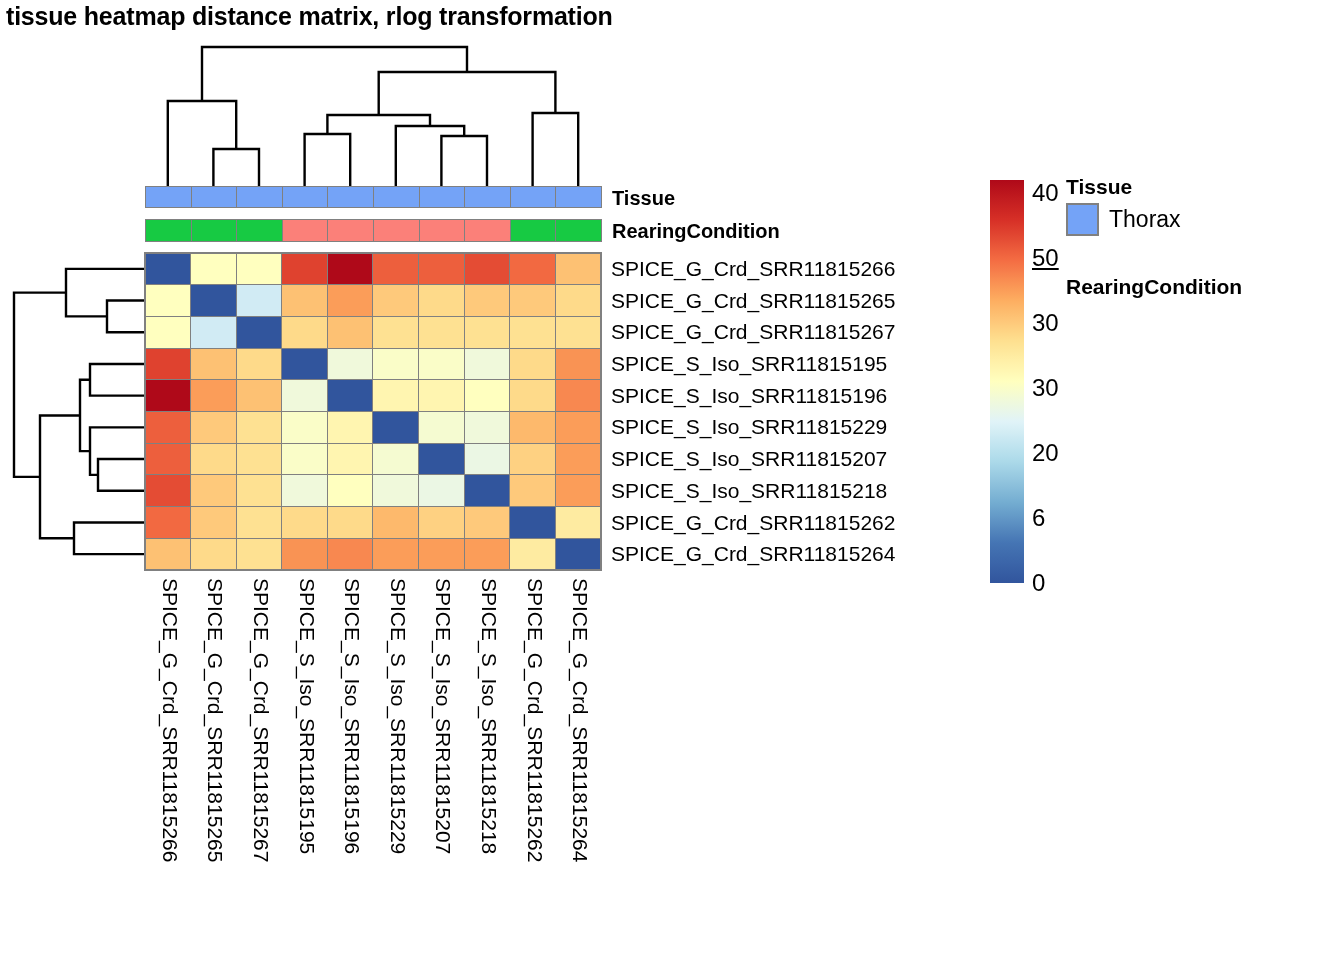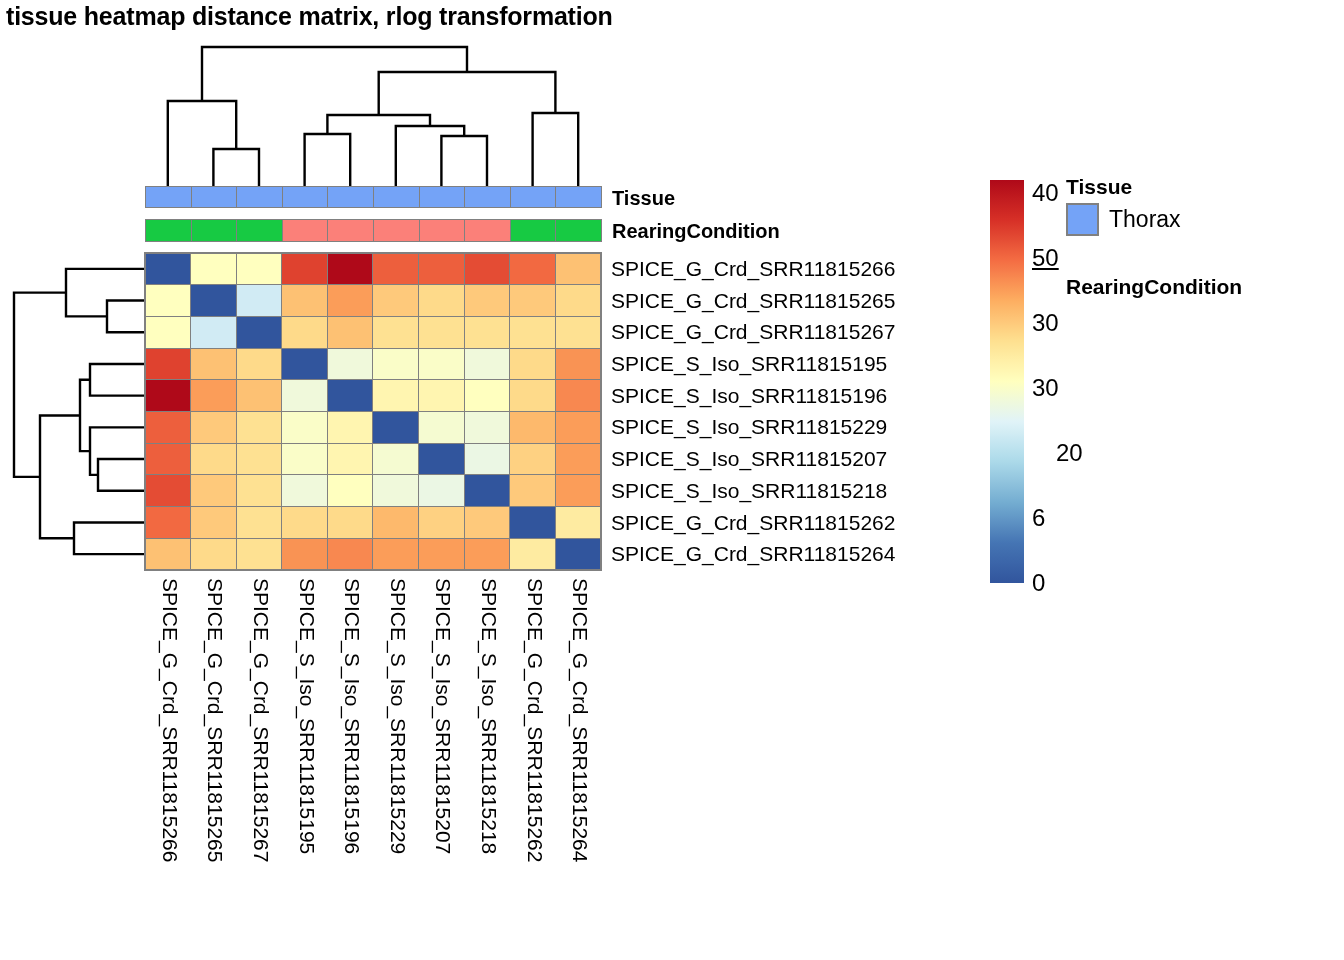--- a/index.html
+++ b/index.html
@@ -323,21 +323,21 @@
         <div class="col-label">SPICE_G_Crd_SRR11815264</div>
       </div>
     </div>
 
   <div id="colorbar-wrap" style="left:990px;top:180px;">
     <div id="colorbar" style="background: linear-gradient(rgb(175, 9, 25) 0%, rgb(185, 19, 28) 2.5%, rgb(195, 29, 32) 5%, rgb(205, 38, 35) 7.5%, rgb(215, 48, 39) 10%, rgb(222, 63, 46) 12.5%, rgb(229, 78, 53) 15%, rgb(237, 94, 60) 17.5%, rgb(244, 109, 67) 20%, rgb(246, 125, 75) 22.5%, rgb(249, 142, 82) 25%, rgb(251, 158, 89) 27.5%, rgb(253, 174, 97) 30%, rgb(253, 187, 109) 32.5%, rgb(254, 199, 121) 35%, rgb(254, 212, 132) 37.5%, rgb(254, 224, 144) 40%, rgb(254, 232, 156) 42.5%, rgb(255, 240, 168) 45%, rgb(255, 247, 179) 47.5%, rgb(255, 255, 191) 50%, rgb(247, 252, 205) 52.5%, rgb(239, 249, 220) 55%, rgb(232, 246, 234) 57.5%, rgb(224, 243, 248) 60%, rgb(211, 237, 244) 62.5%, rgb(197, 230, 241) 65%, rgb(184, 224, 237) 67.5%, rgb(171, 217, 233) 70%, rgb(157, 206, 227) 72.5%, rgb(144, 195, 221) 75%, rgb(130, 184, 215) 77.5%, rgb(116, 173, 209) 80%, rgb(104, 159, 202) 82.5%, rgb(93, 145, 195) 85%, rgb(81, 131, 187) 87.5%, rgb(69, 117, 180) 90%, rgb(64, 109, 174) 92.5%, rgb(59, 101, 169) 95%, rgb(54, 93, 163) 97.5%, rgb(49, 85, 157) 100%);"></div>
   <div class="cb-tick" style="top: 13px;">40</div>
       <div class="cb-tick" style="top: 78px; text-decoration: underline;">50</div>
       <div class="cb-tick" style="top: 143px;">30</div>
       <div class="cb-tick" style="top: 208px;">30</div>
-      <div class="cb-tick" style="top: 273px; margin-left: 24px;">20</div>
+      <div class="cb-tick" style="top: 273px;">20</div>
       <div class="cb-tick" style="top: 338px;">6</div>
       <div class="cb-tick" style="top: 403px;">0</div>
     </div>
 
   <div class="legend-block" style="left:1066px;top:175px;">
     <div class="legend-title">Tissue</div>
     <div class="legend-item">
       <span class="legend-swatch" style="background:#74a3f7;"></span>
       <span class="legend-text">Thorax</span>
     </div>

